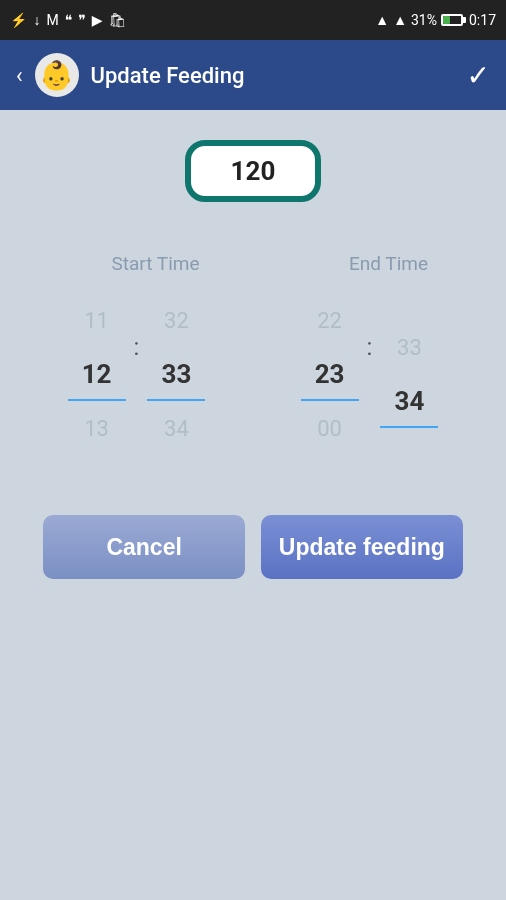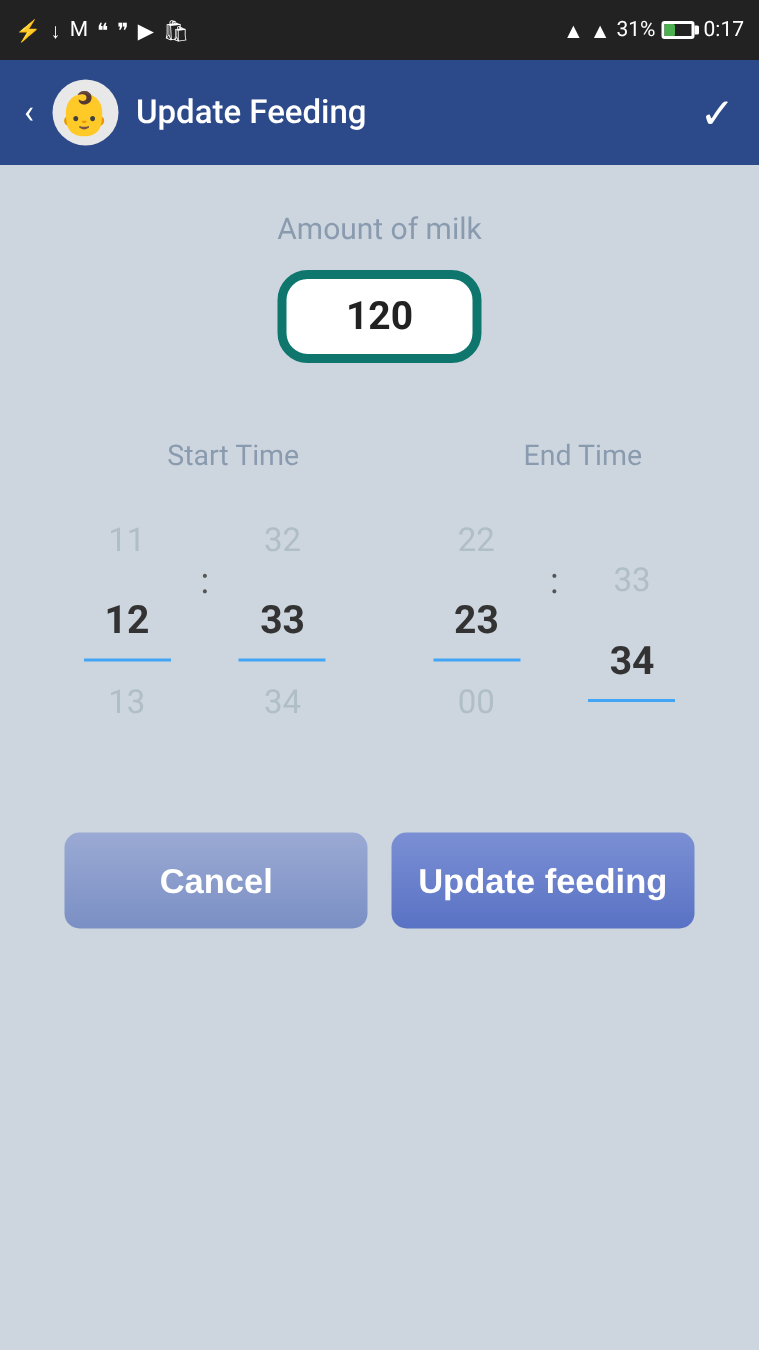--- a/index.html
+++ b/index.html
@@ -155,21 +155,21 @@
     }
     .time-picker-header {
       color: #8a9bb0;
       font-size: 19px;
       margin-bottom: 18px;
       margin-left: 38px;
     }
     .time-picker-columns {
       display: flex;
       align-items: center;
-      gap: 16px;
+      gap: 4px;
     }
     .time-column {
       display: flex;
       flex-direction: column;
       align-items: center;
       gap: 0;
     }
     .time-cell {
       height: 54px;
       width: 62px;
@@ -260,21 +260,20 @@
     <div class="app-icon">
       <span class="baby-face">👶</span>
     </div>
     <span class="top-bar-title">Update Feeding</span>
   </div>
   <span class="check-icon">✓</span>
 </div>
 
 <div class="main-content">
 
-  <span class="section-label">Amount of milk</span>
   <div class="amount-input-wrapper">
     <span class="amount-value">120</span>
   </div>
 
   <div class="time-pickers-row">
 
     <div class="time-picker-section">
       <span class="time-picker-header">Start Time</span>
       <div class="time-picker-columns">
 

